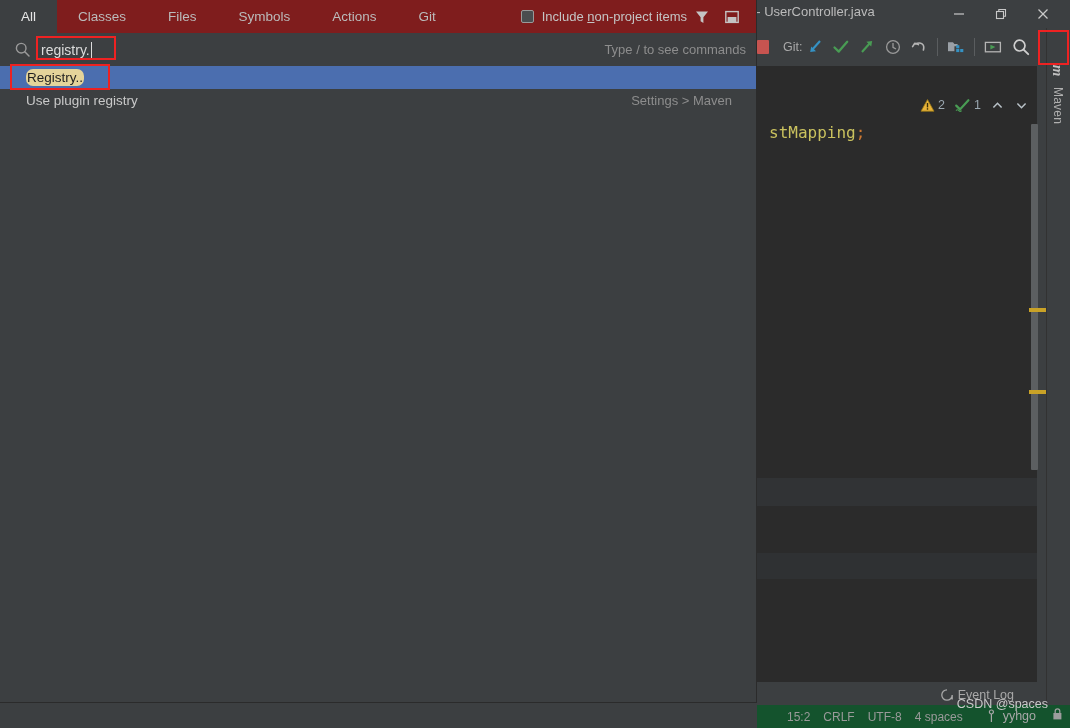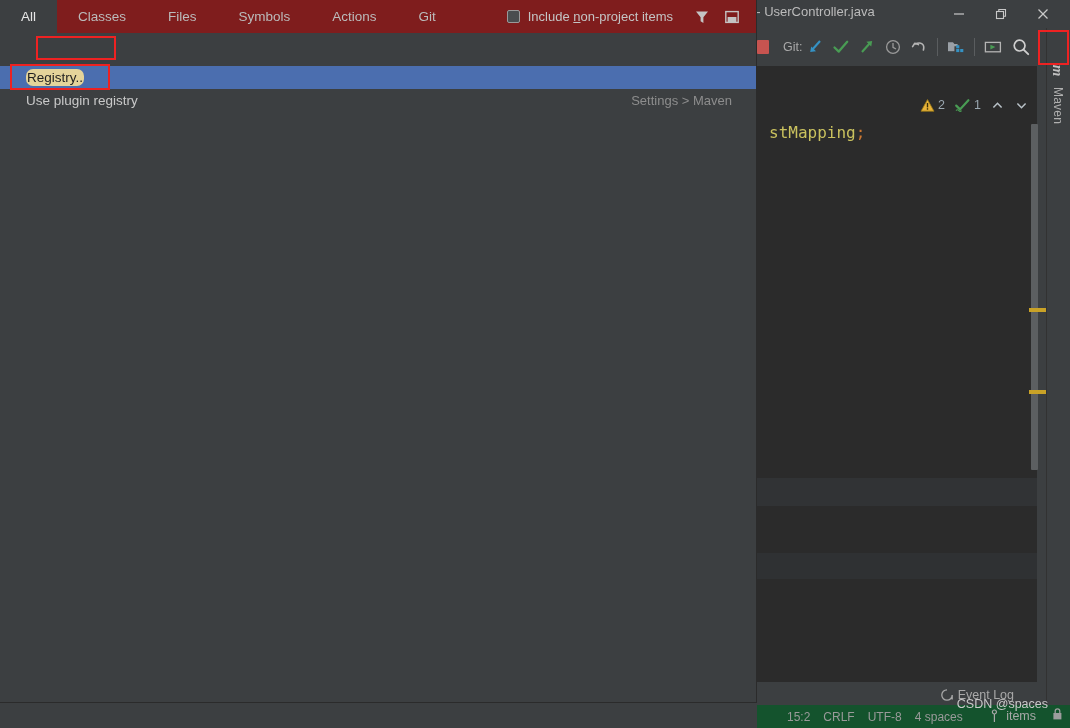--- a/index.html
+++ b/index.html
@@ -136,21 +136,21 @@
     background: #7f1d1d; display: flex; align-items: flex-start;
   }
   .se-tab {
     display: flex; align-items: center; padding: 0 21px;
     font-size: 13.5px; color: #bbbbbb; height: 33px; white-space: nowrap;
   }
   .se-tab.active { background: #3c3f41; color: #e6e6e6; }
   .se-tab-right {
     margin-left: auto; display: flex; align-items: center; gap: 0px; padding-right: 10px;
   }
-  .se-check-wrap { display: flex; align-items: center; gap: 8px; margin-right: 14px; }
+  .se-check-wrap { display: flex; align-items: center; gap: 8px; }
   .se-checkbox {
     width: 13px; height: 13px; border: 1px solid #9a9a9a; background: #4a4d4f; border-radius: 2px;
   }
   .se-check-label { font-size: 13px; color: #c4c4c4; white-space: nowrap; }
   .se-check-label u { text-decoration: underline; }
   .se-icon-btn {
     width: 30px; height: 33px; display: flex; align-items: center; justify-content: center;
   }
 
   .se-search-row {
@@ -333,21 +333,21 @@
     <span class="sb-item">CRLF</span>
     <span class="sb-item">UTF-8</span>
     <span class="sb-item">4 spaces</span>
   </div>
 
   <div class="branch">
     <svg width="12" height="14" viewBox="0 0 12 14">
       <circle cx="3.4" cy="3" r="2" fill="none" stroke="#a8a8a8" stroke-width="1.2"></circle>
       <line x1="3.4" y1="5" x2="3.4" y2="13" stroke="#a8a8a8" stroke-width="1.2"></line>
     </svg>
-    <span>items</span>
+    <span>yyhgo</span>
   </div>
 
   <div class="watermark">CSDN @spaces</div>
   <div class="lock-icon">
     <svg width="13" height="14" viewBox="0 0 13 14">
       <rect x="2.4" y="6" width="8" height="6.4" fill="#9d9d9d"></rect>
       <path d="M4.2 6 V4.2 a2.3 2.3 0 0 1 4.6 0 V6" fill="none" stroke="#9d9d9d" stroke-width="1.3"></path>
     </svg>
   </div>
 
@@ -373,20 +373,30 @@
         </div>
         <div class="se-icon-btn">
           <svg width="16" height="16" viewBox="0 0 16 16">
             <rect x="1.8" y="2.6" width="12.4" height="10.8" fill="none" stroke="#c4c4c4" stroke-width="1.4"></rect>
             <rect x="3.6" y="8" width="8.8" height="5.4" fill="#c4c4c4"></rect>
           </svg>
         </div>
       </div>
     </div>
 
+    <div class="se-search-row">
+      <div class="se-mag">
+        <svg width="17" height="17" viewBox="0 0 17 17">
+          <circle cx="7.2" cy="7.2" r="4.8" fill="none" stroke="#9a9a9a" stroke-width="1.4"></circle>
+          <line x1="10.8" y1="10.8" x2="15" y2="15" stroke="#9a9a9a" stroke-width="1.5" stroke-linecap="round"></line>
+        </svg>
+      </div>
+      <div class="se-query"><span>registry.</span><span class="se-caret"></span></div>
+      <div class="se-hint">Type / to see commands</div>
+    </div>
 
     <div class="se-results">
       <div class="se-row selected">
         <span class="se-match">Registry..</span>
         <span class="se-row-right"></span>
       </div>
       <div class="se-row">
         <span>Use plugin registry</span>
         <span class="se-row-right">Settings &gt; Maven</span>
       </div>

